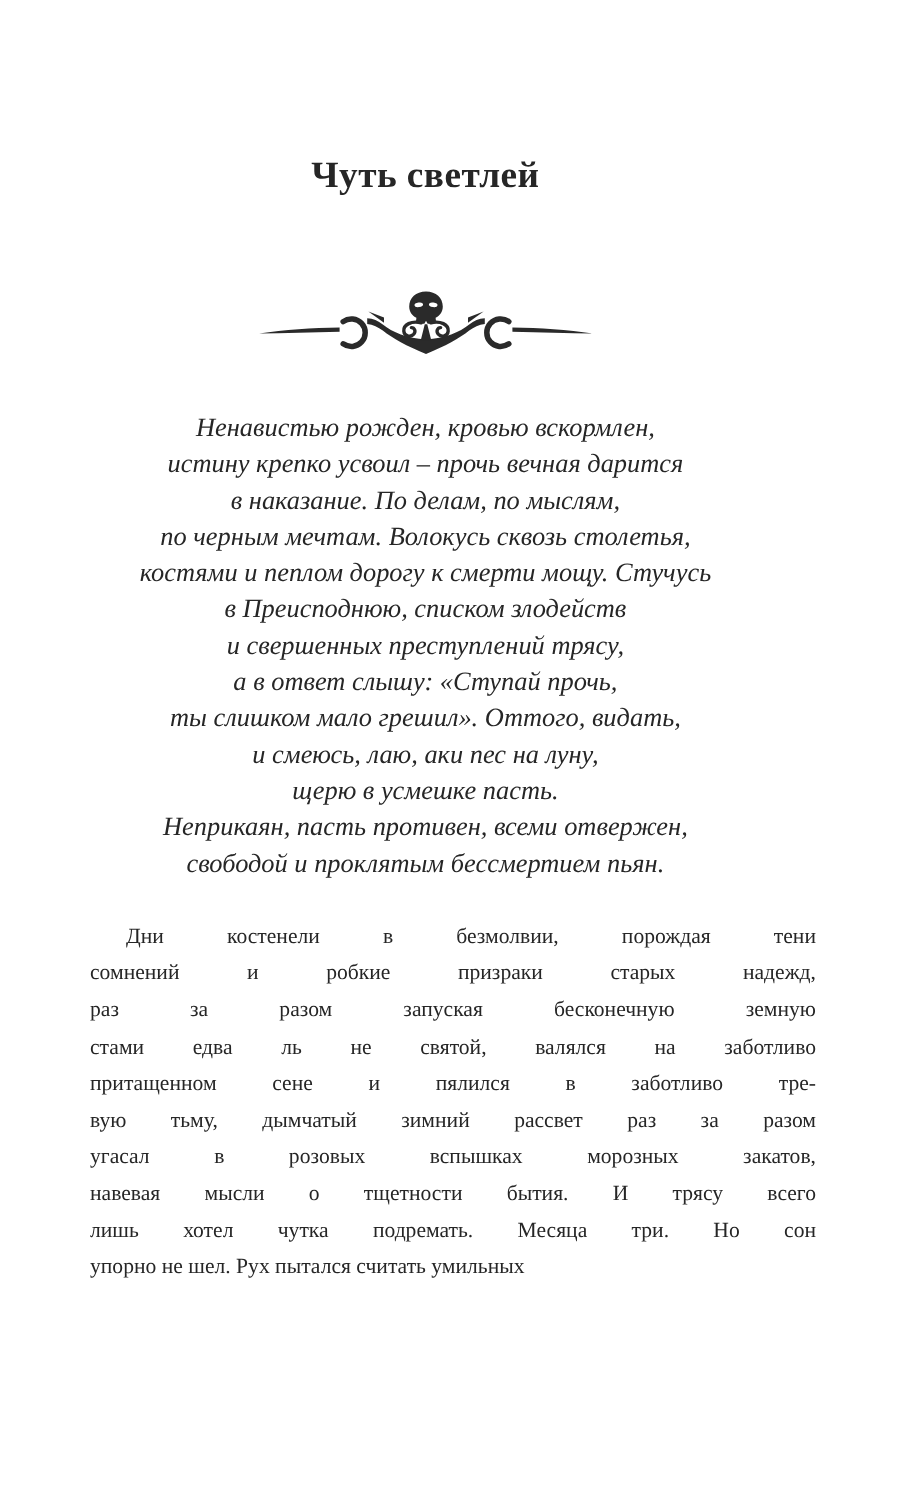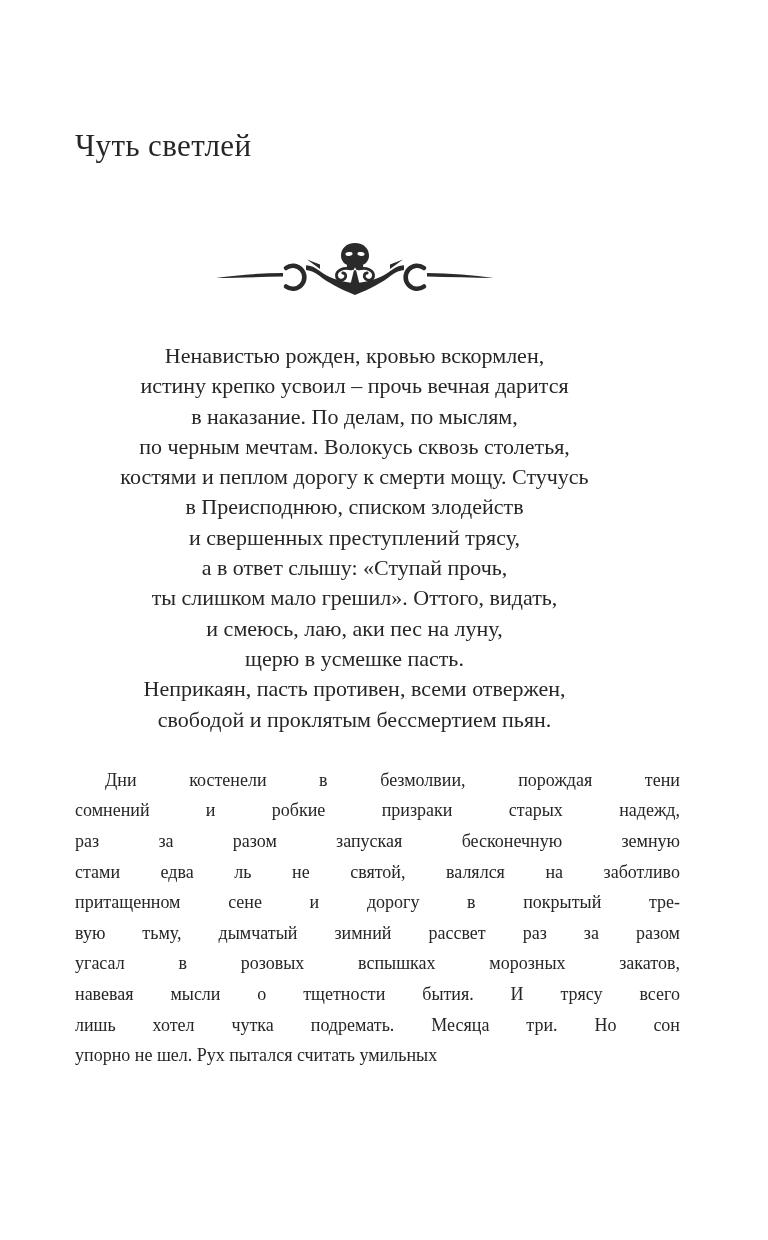--- a/index.html
+++ b/index.html
@@ -19,33 +19,34 @@
   }
   .content {
     padding: 0 88px 0 75px; 
   }
   
   .center-col { margin-right: 46px; }
 
   .title {
     margin: 128px 0 0 0;
     font-size: 31px;
-    font-weight: normal;
+    font-weight: bold;
     line-height: 36px;
-    text-align: left;
+    text-align: center;
     letter-spacing: 0.4px;
   }
 
   .ornament {
     display: block;
     margin: 77px auto 0 auto;
   }
 
   .poem {
     margin-top: 42px;
+    font-style: italic;
     font-size: 22px;
     line-height: 30.3px;
     text-align: center;
   }
   .poem-line { white-space: nowrap; }
 
   .prose {
     margin-top: 30px;
     font-size: 18px;
     line-height: 30.6px;
@@ -115,21 +116,21 @@
           <div class="poem-line">Неприкаян, пасть противен, всеми отвержен,</div>
           <div class="poem-line">свободой и проклятым бессмертием пьян.</div>
         </div>
     </div>
 
     <div class="prose">
         <div class="body-line">Дни костенели в безмолвии, порождая тени</div>
         <div class="body-line">сомнений и робкие призраки старых надежд,</div>
         <div class="body-line">раз за разом запуская бесконечную земную</div>
         <div class="body-line">стами едва ль не святой, валялся на заботливо</div>
-        <div class="body-line">притащенном сене и дорогу в покрытый тре-</div>
+        <div class="body-line">притащенном сене и пялился в заботливо тре-</div>
         <div class="body-line">вую тьму, дымчатый зимний рассвет раз за разом</div>
         <div class="body-line">угасал в розовых вспышках морозных закатов,</div>
         <div class="body-line">навевая мысли о тщетности бытия. И трясу всего</div>
         <div class="body-line">лишь хотел чутка подремать. Месяца три. Но сон</div>
         <div class="body-line">упорно не шел. Рух пытался считать умильных</div>
       </div>
   </div>
 </div>
 
 </body></html>

